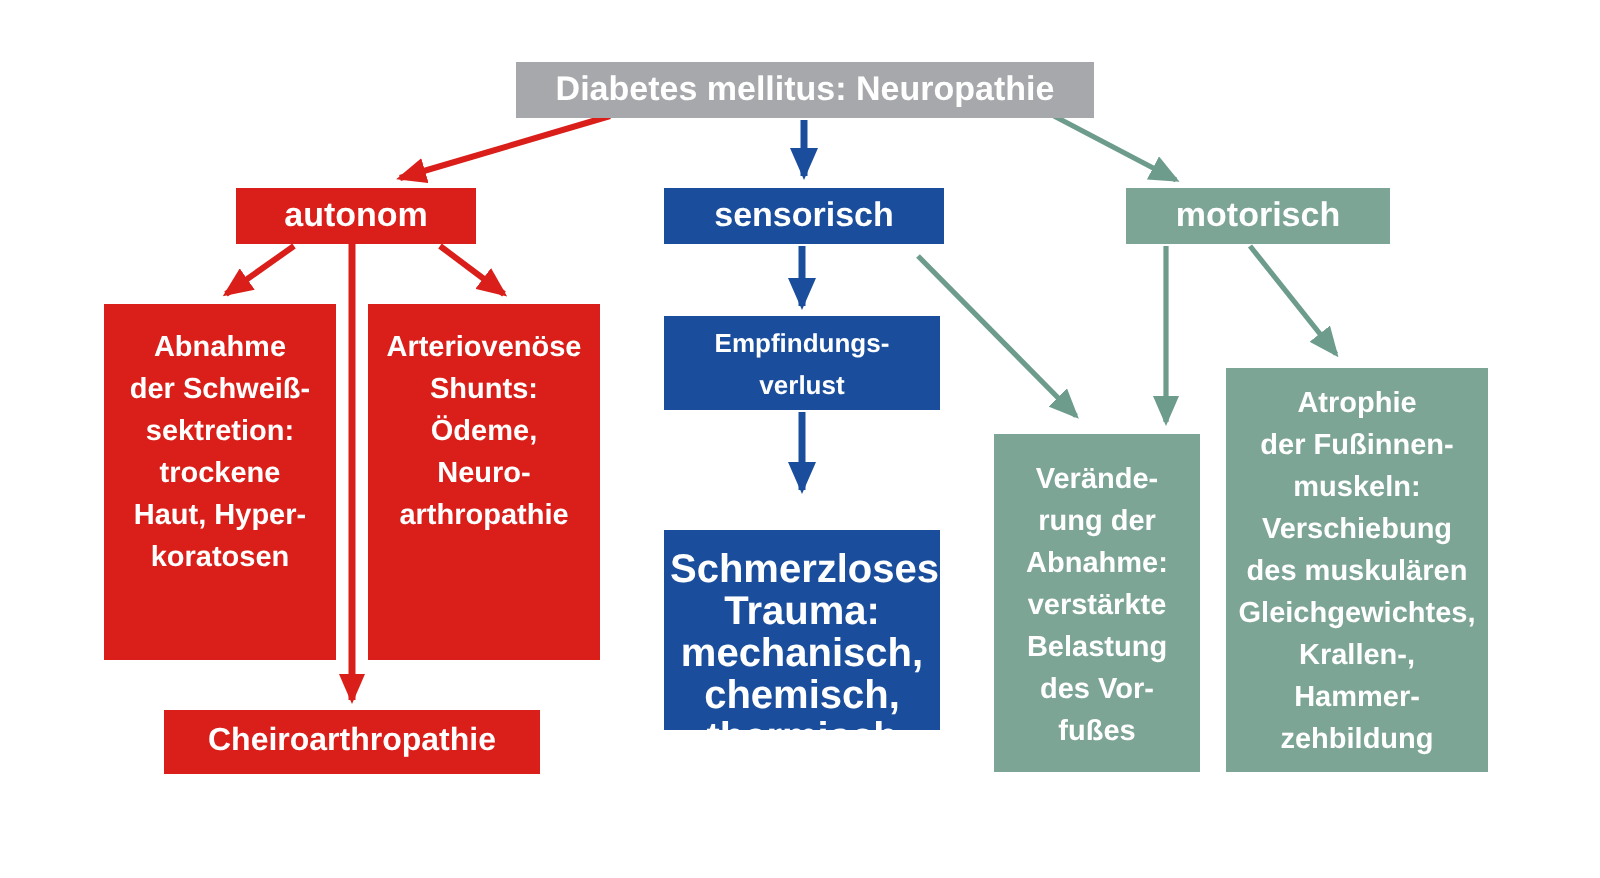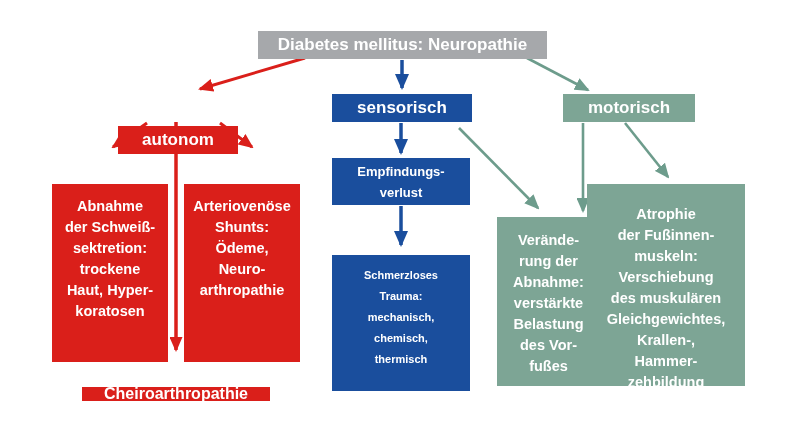--- a/index.html
+++ b/index.html
@@ -4,21 +4,21 @@
 <style>
   html,body{margin:0;padding:0;background:#fff;}
   #canvas{
     position:relative;width:800px;height:439px;background:#ffffff;
     font-family:"Liberation Sans",sans-serif;overflow:hidden;
   }
   .box{
     position:absolute;color:#ffffff;font-weight:bold;text-align:center;
     box-sizing:border-box;white-space:pre-line;
   }
-  .red{background:var(--red);margin-top:32px;}
+  .red{background:var(--red);}
   .blue{background:var(--blue);}
   .green{background:var(--green);}
   .gray{background:var(--gray);}
   .hdr{display:flex;align-items:center;justify-content:center;font-size:17px;}
   .body{font-size:14.5px;line-height:21px;padding:12px 3px 0 3px;}
   #arrows{position:absolute;left:0;top:0;width:800px;height:439px;pointer-events:none;}
   #arrows line{fill:none;}
 </style>
 </head>
 <body>
@@ -64,40 +64,40 @@
 trockene
 Haut, Hyper-
 koratosen</div>
 
   <div class="box red body" style="left:184px;top:152px;width:116px;height:178px">Arteriovenöse
 Shunts:
 Ödeme,
 Neuro-
 arthropathie</div>
 
-  <div class="box red hdr" style="left:82px;top:355px;width:188px;height:14px;font-size:16px">Cheiroarthropathie</div>
+  <div class="box red hdr" style="left:82px;top:355px;width:188px;height:32px;font-size:16px">Cheiroarthropathie</div>
 
   <div class="box blue body" style="left:332px;top:158px;width:138px;height:47px;padding-top:3px;font-size:13px">Empfindungs-
 verlust</div>
 
-  <div class="box blue body" style="left:332px;top:255px;width:138px;height:136px;padding-top:10px;font-size:11px">Schmerzloses
+  <div class="box blue body" style="left:332px;top:265px;width:138px;height:100px;padding-top:10px;font-size:20px">Schmerzloses
 Trauma:
 mechanisch,
 chemisch,
 thermisch</div>
 
   <div class="box green body" style="left:497px;top:217px;width:103px;height:169px;padding-top:13px">Verände-
 rung der
 Abnahme:
 verstärkte
 Belastung
 des Vor-
 fußes</div>
 
-  <div class="box green body" style="left:587px;top:184px;width:158px;height:202px;padding-top:20px">Atrophie
+  <div class="box green body" style="left:613px;top:184px;width:131px;height:202px;padding-top:8px">Atrophie
 der Fußinnen-
 muskeln:
 Verschiebung
 des muskulären
 Gleichgewichtes,
 Krallen-,
 Hammer-
 zehbildung</div>
 
 </div>

